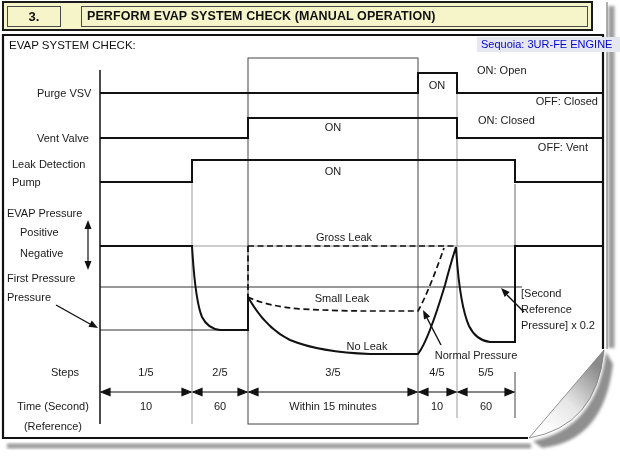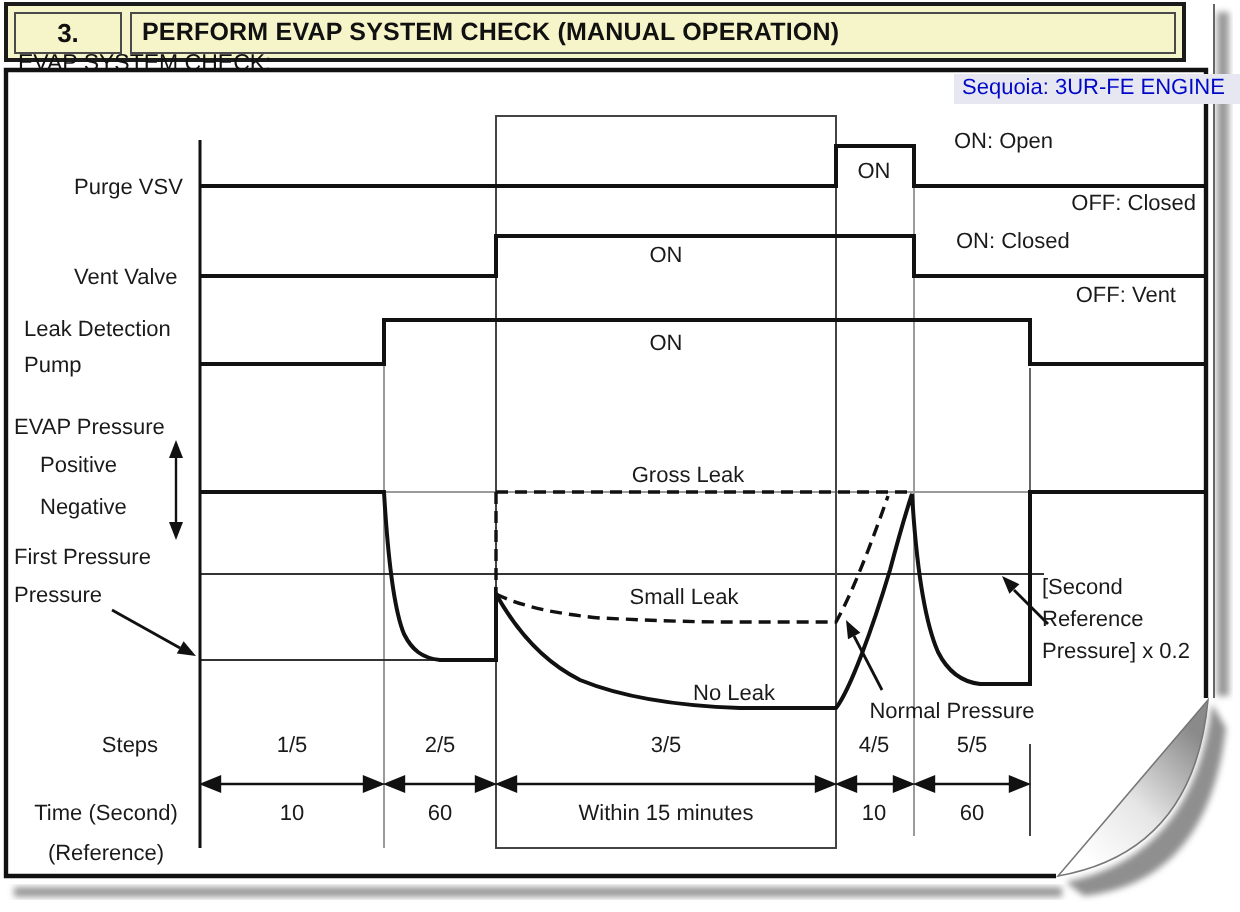--- a/index.html
+++ b/index.html
@@ -6,24 +6,24 @@
   .page{position:relative;width:620px;height:456px;background:#ffffff;
         font-family:"Liberation Sans",sans-serif;overflow:hidden;}
   
   .hdr{position:absolute;left:2px;top:1px;width:591px;height:30px;
        background:#F6F5C9;border:2px solid #1a1a1a;box-sizing:border-box;
        display:flex;align-items:center;padding:0 3px;}
   .hdr-num{width:54px;height:21px;border:1px solid #4a4a4a;box-sizing:border-box;
        display:flex;align-items:center;justify-content:center;
        font-weight:bold;font-size:13px;color:#111;}
   .hdr-title{flex:1;height:21px;border:1px solid #4a4a4a;box-sizing:border-box;
-       display:flex;align-items:center;margin-left:4px;padding:0 5px;
+       display:flex;align-items:center;margin-left:20px;padding:0 5px;
        font-weight:bold;font-size:12.5px;letter-spacing:.1px;color:#111;white-space:nowrap;}
   
-  .check-label{position:absolute;left:9px;top:26px;font-size:11.5px;color:#111;}
+  .check-label{position:absolute;left:9px;top:39px;font-size:11.5px;color:#111;}
   .badge{position:absolute;left:477px;top:37px;background:#E7E7F2;color:#0008C8;
        font-size:11px;padding:1px 20px 2px 4px;white-space:nowrap;}
   svg{position:absolute;left:0;top:0;}
   svg text{font-family:"Liberation Sans",sans-serif;font-size:11px;fill:#1a1a1a;}
 </style>
 </head>
 <body>
 
 <div class="page">
 

